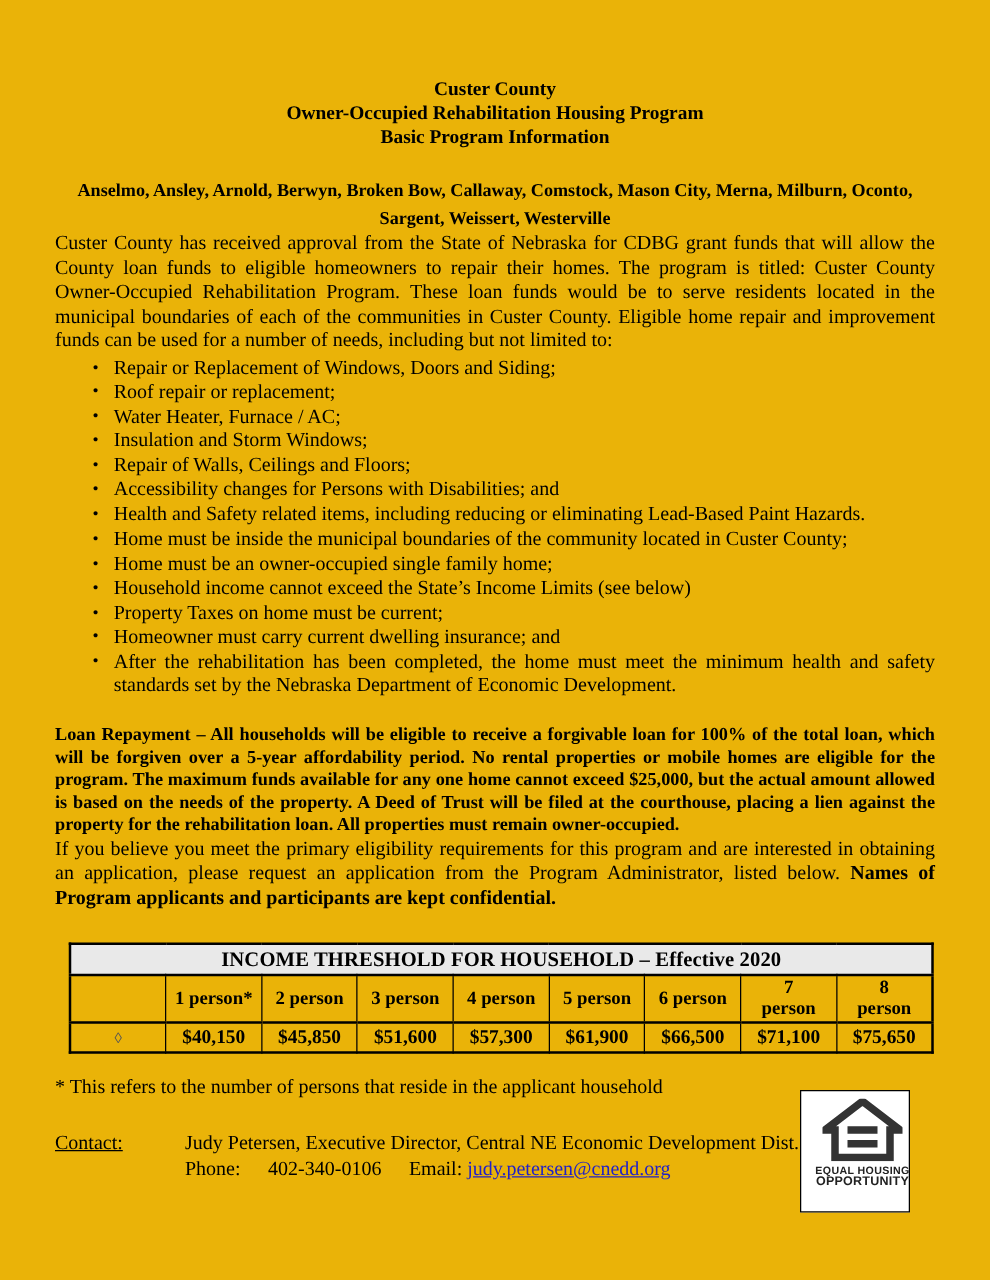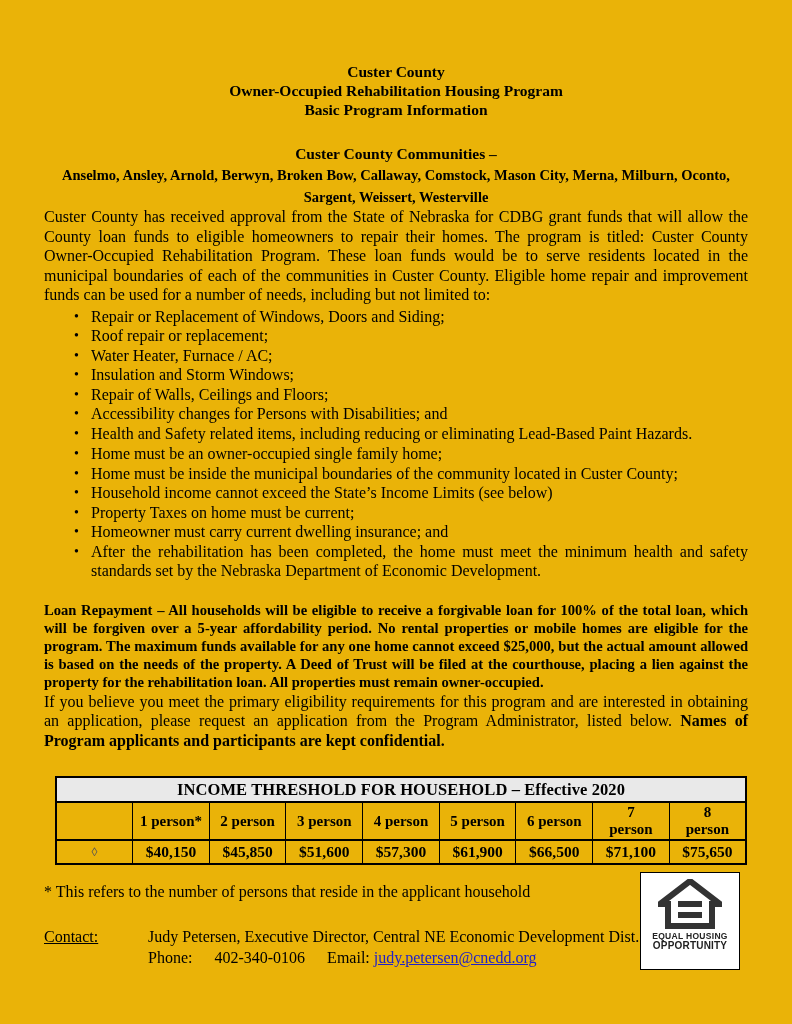--- a/index.html
+++ b/index.html
@@ -177,21 +177,21 @@
   a.email-link {
     color: #2121c7;
     text-decoration: underline;
   }
 
   
   .eho-logo {
     position: absolute;
     left: 640px;
     top: 872px;
-    width: 100px;
+    width: 88px;
     height: 98px;
     border: 1px solid #000;
     box-sizing: border-box;
     background: #fff;
   }
   .eho-inner {
     position: absolute;
     left: 6px;
     top: 6px;
     width: 86px;
@@ -222,41 +222,40 @@
 
   <div class="content">
 
     <div class="title-block">
       <span class="tline">Custer County</span>
       <span class="tline">Owner-Occupied Rehabilitation Housing Program</span>
       <span class="tline">Basic Program Information</span>
     </div>
 
     <div class="communities-block">
-      <span class="communities-heading">Custer County Communities –</span>
       <span class="communities-list">Anselmo, Ansley, Arnold, Berwyn, Broken Bow, Callaway, Comstock, Mason City, Merna, Milburn, Oconto,</span>
       <span class="communities-list">Sargent, Weissert, Westerville</span>
     </div>
 
     <p class="body intro-para">Custer County has received approval from the State of Nebraska for CDBG grant funds that will allow the County loan funds to eligible homeowners to repair their homes.  The program is titled:  Custer County Owner-Occupied Rehabilitation Program.   These loan funds would be to serve residents located in the municipal boundaries of each of the communities in Custer County.  Eligible home repair and improvement funds can be used for a number of needs, including but not limited to:</p>
 
     <ul class="bullets list-repairs">
       <li><span class="txt">Repair or Replacement of Windows, Doors and Siding;</span></li>
       <li><span class="txt">Roof repair or replacement;</span></li>
       <li><span class="txt">Water Heater, Furnace / AC;</span></li>
       <li><span class="txt">Insulation and Storm Windows;</span></li>
       <li><span class="txt">Repair of Walls, Ceilings and Floors;</span></li>
       <li><span class="txt">Accessibility changes for Persons with Disabilities; and</span></li>
       <li><span class="txt">Health and Safety related items, including reducing or eliminating Lead-Based Paint Hazards.</span></li>
     </ul>
 
 
     <ul class="bullets list-elig">
+      <li><span class="txt">Home must be inside the municipal boundaries of the community located in Custer County;</span></li>
       <li><span class="txt">Home must be an owner-occupied single family home;</span></li>
-      <li><span class="txt">Home must be inside the municipal boundaries of the community located in Custer County;</span></li>
       <li><span class="txt">Household income cannot exceed the State’s Income Limits (see below)</span></li>
       <li><span class="txt">Property Taxes on home must be current;</span></li>
       <li><span class="txt">Homeowner must carry current dwelling insurance; and</span></li>
       <li><span class="txt">After the rehabilitation has been completed, the home must meet the minimum health and safety standards set by the Nebraska Department of Economic Development.</span></li>
     </ul>
 
     <p class="loan-para">Loan Repayment – All households will be eligible to receive a forgivable loan for 100% of the total loan, which will be forgiven over a 5-year affordability period.    No rental properties or mobile homes are eligible for the program.  The maximum funds available for any one home cannot exceed $25,000, but the actual amount allowed is based on the needs of the property.  A Deed of Trust will be filed at the courthouse, placing a lien against the property for the rehabilitation loan.  All properties must remain owner-occupied.</p>
 
     <p class="body closing-para"><span>If you believe you meet the primary eligibility requirements for this program and are interested in obtaining an application, please request an application from the Program Administrator, listed below.  </span><span class="bold">Names of Program applicants and participants are kept confidential.</span></p>
 

